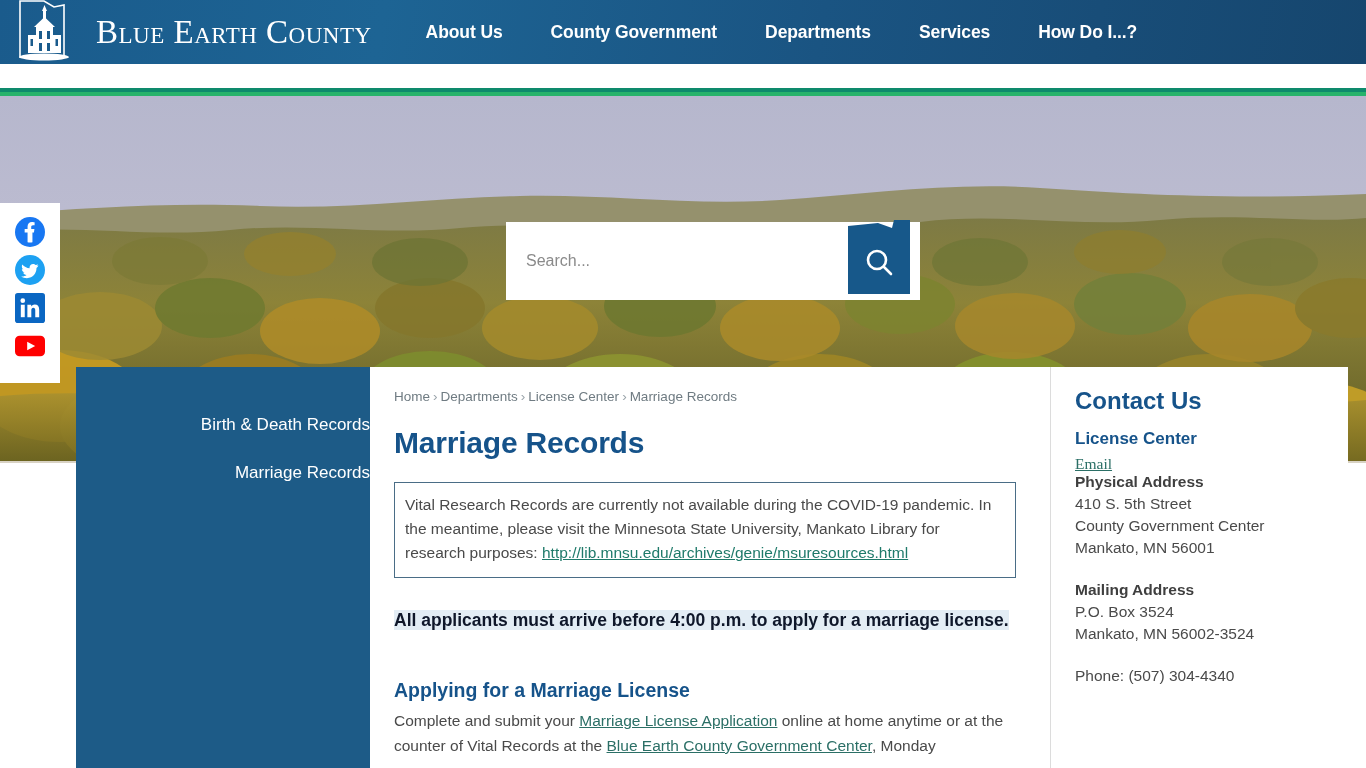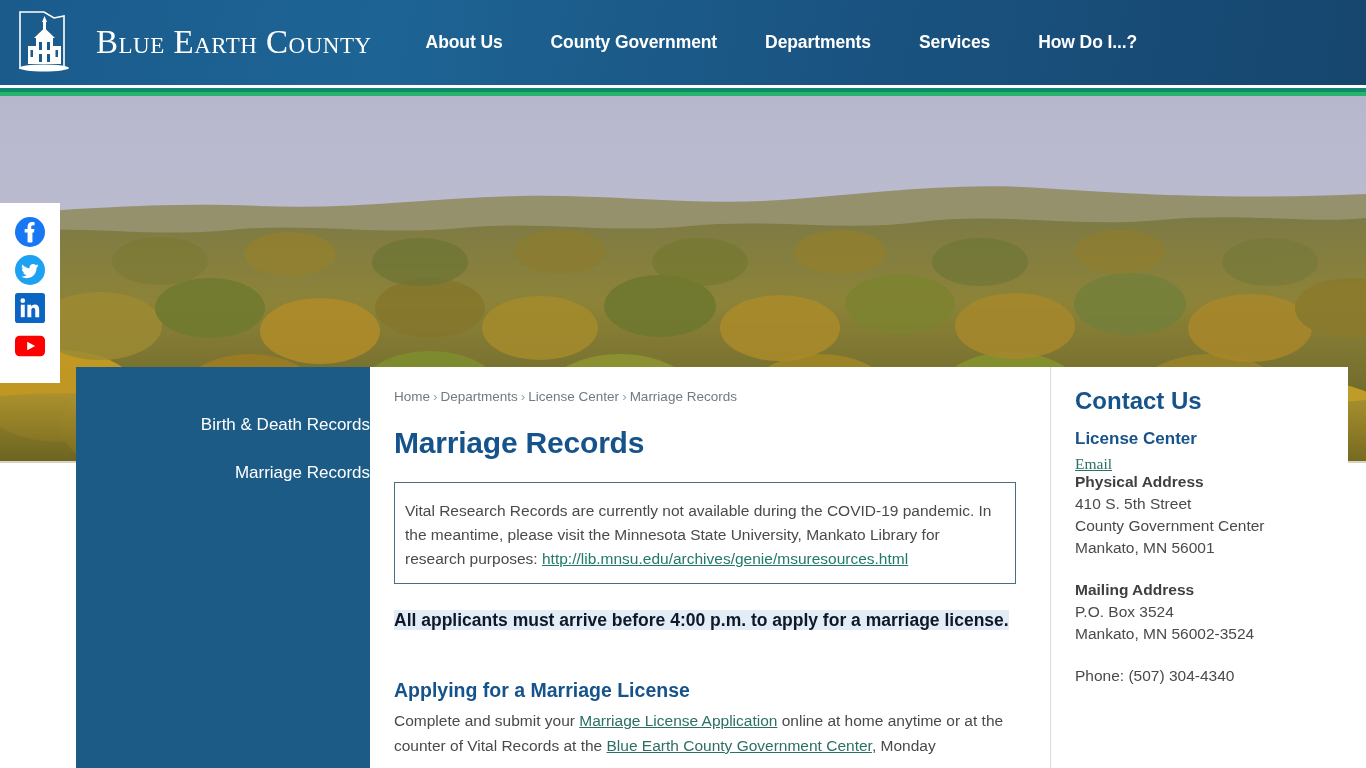--- a/index.html
+++ b/index.html
@@ -17,21 +17,21 @@
     width: 1366px;
     height: 768px;
     overflow: hidden;
   }
 
   
   #header {
     position: absolute;
     top: 0; left: 0;
     width: 1366px;
-    height: 85px;
+    height: 64px;
     background: linear-gradient(100deg, #1a5b8c 0%, #1d6494 28%, #1a5482 60%, #16466e 100%);
     display: flex;
     align-items: center;
     z-index: 40;
   }
 
   #logo-block {
     display: flex;
     align-items: center;
     padding-left: 14px;
@@ -198,25 +198,25 @@
   #page-title {
     color: #16538a;
     font-size: 30px;
     font-weight: bold;
     margin-bottom: 22px;
     letter-spacing: -0.2px;
   }
 
   #notice-box {
     border: 1px solid #4a6d86;
-    padding: 16px 12px 12px 10px;
+    padding: 10px 12px 12px 10px;
     font-size: 15.5px;
     line-height: 1.55;
     color: #4a4a4a;
-    margin-bottom: 24px;
+    margin-bottom: 30px;
   }
   #notice-box a {
     color: #1f7a6a;
     text-decoration: underline;
   }
 
   #alert-line {
     color: #0f172a;
     font-weight: bold;
     font-size: 17.5px;
@@ -413,20 +413,32 @@
       <rect x="6.2" y="12.5" width="4.2" height="13.3" fill="#ffffff"></rect>
       <circle cx="8.3" cy="8.2" r="2.5" fill="#ffffff"></circle>
       <path d="M13.2,12.5 L17.2,12.5 L17.2,14.3 C17.8,13.3 19.1,12.2 21,12.2 C24.2,12.2 25.8,14.2 25.8,17.8 L25.8,25.8 L21.6,25.8 L21.6,18.6 C21.6,16.8 21,15.7 19.5,15.7 C18.2,15.7 17.4,16.6 17.4,18.4 L17.4,25.8 L13.2,25.8 Z" fill="#ffffff"></path>
     </svg>
     <svg class="social-icon" viewBox="0 0 32 32">
       <rect x="0" y="5" width="32" height="22" rx="5" fill="#FF0000"></rect>
       <path d="M13,11.5 L21.5,16 L13,20.5 Z" fill="#ffffff"></path>
     </svg>
   </div>
 
+  <div id="search-wrap">
+    <input id="search-input" type="text" placeholder="Search..." style="">
+    <button id="search-button">
+      <svg viewBox="0 0 62 74" width="62" height="74">
+        <path d="M0,6 L0,74 L62,74 L62,0 L46,0 L44,8 L30,3 Z" fill="#17588a"></path>
+        <g stroke="#ffffff" stroke-width="2.6" fill="none">
+          <circle cx="29" cy="40" r="9"></circle>
+          <line x1="36" y1="47" x2="43" y2="54" stroke-linecap="round"></line>
+        </g>
+      </svg>
+    </button>
+  </div>
 
   <div id="content-card">
 
     <aside id="side-nav">
       <div class="side-nav-item">Birth &amp; Death Records</div>
       <div class="side-nav-item">Marriage Records</div>
     </aside>
 
     <main id="main-col">
 

